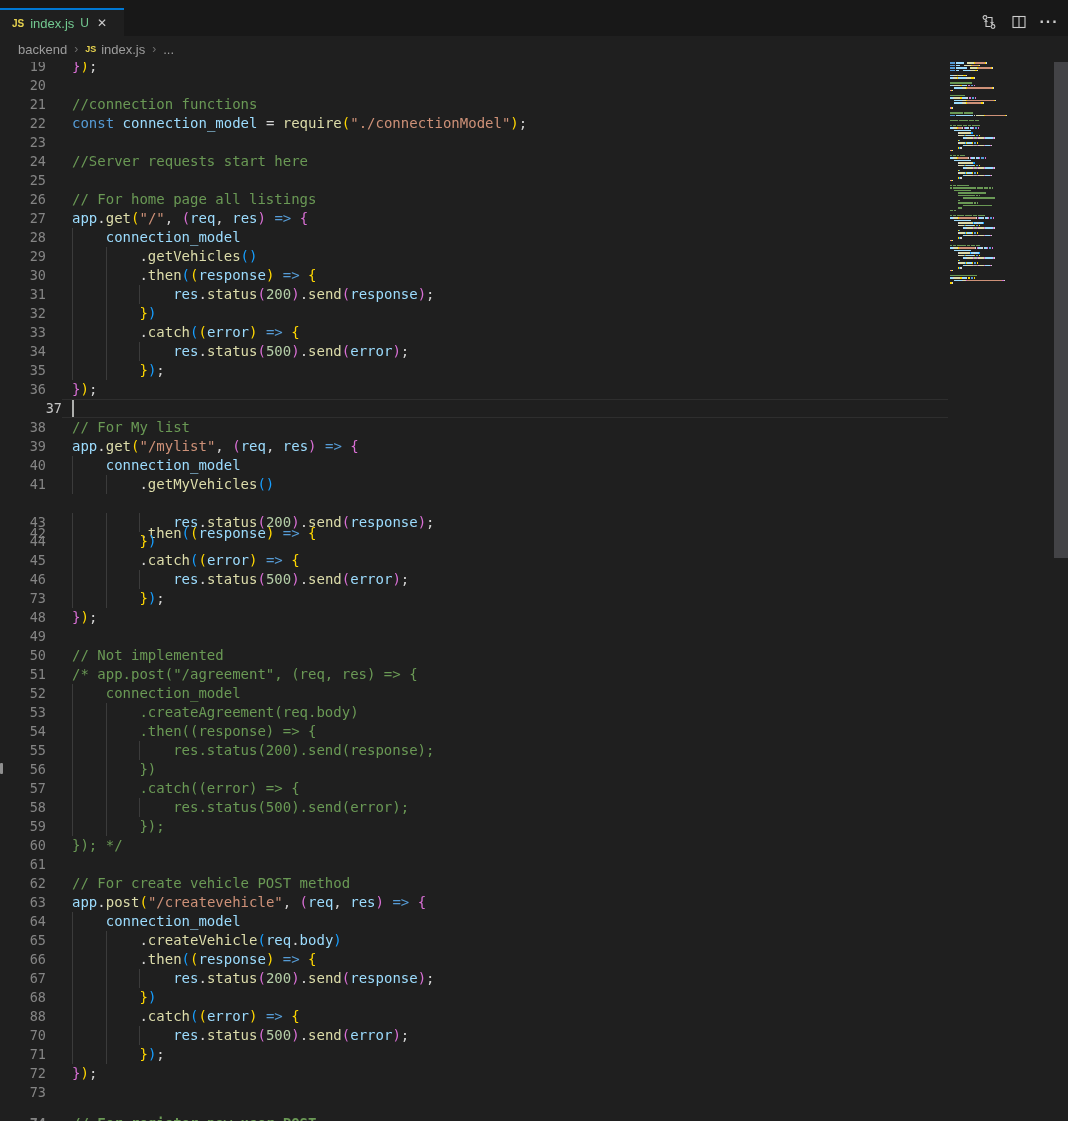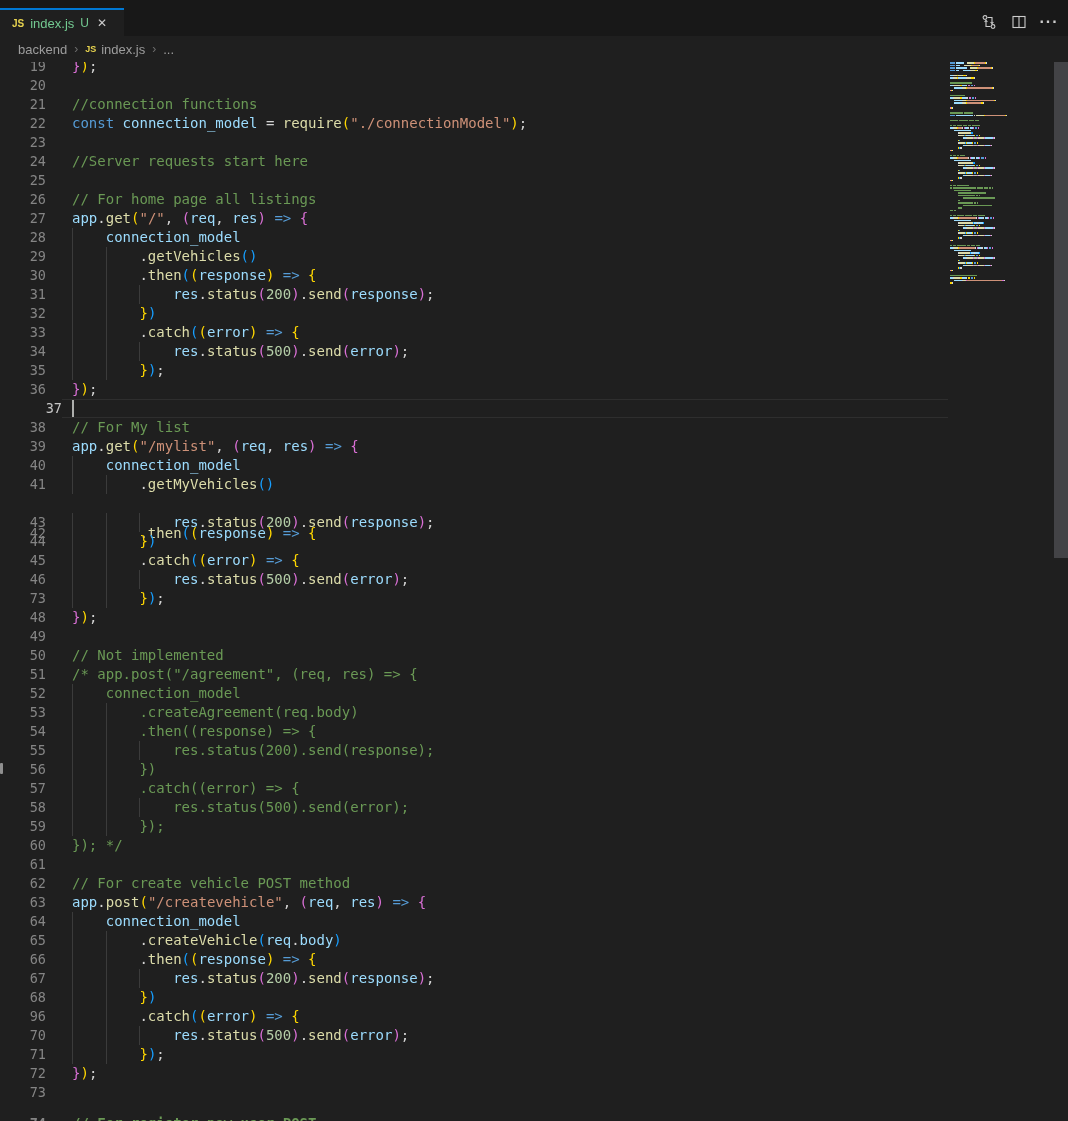--- a/index.html
+++ b/index.html
@@ -309,21 +309,21 @@
       </div>
       <div class="row" style="top: 907px;">
         <div class="ln">67</div>
         <div class="code"><i class="guide" style="left: 0ch;"></i><i class="guide" style="left: 4ch;"></i><i class="guide" style="left: 8ch;"></i><span class="tk-pun">            </span><span class="tk-var">res</span><span class="tk-pun">.</span><span class="tk-fn">status</span><span class="tk-b2">(</span><span class="tk-num">200</span><span class="tk-b2">)</span><span class="tk-pun">.</span><span class="tk-fn">send</span><span class="tk-b2">(</span><span class="tk-var">response</span><span class="tk-b2">)</span><span class="tk-pun">;</span></div>
       </div>
       <div class="row" style="top: 926px;">
         <div class="ln">68</div>
         <div class="code"><i class="guide" style="left: 0ch;"></i><i class="guide" style="left: 4ch;"></i><span class="tk-pun">        </span><span class="tk-b1">}</span><span class="tk-b3">)</span></div>
       </div>
       <div class="row" style="top: 945px;">
-        <div class="ln">96</div>
+        <div class="ln">88</div>
         <div class="code"><i class="guide" style="left: 0ch;"></i><i class="guide" style="left: 4ch;"></i><span class="tk-pun">        .</span><span class="tk-fn">catch</span><span class="tk-b3">(</span><span class="tk-b1">(</span><span class="tk-var">error</span><span class="tk-b1">)</span><span class="tk-pun"> </span><span class="tk-kw">=&gt;</span><span class="tk-pun"> </span><span class="tk-b1">{</span></div>
       </div>
       <div class="row" style="top: 964px;">
         <div class="ln">70</div>
         <div class="code"><i class="guide" style="left: 0ch;"></i><i class="guide" style="left: 4ch;"></i><i class="guide" style="left: 8ch;"></i><span class="tk-pun">            </span><span class="tk-var">res</span><span class="tk-pun">.</span><span class="tk-fn">status</span><span class="tk-b2">(</span><span class="tk-num">500</span><span class="tk-b2">)</span><span class="tk-pun">.</span><span class="tk-fn">send</span><span class="tk-b2">(</span><span class="tk-var">error</span><span class="tk-b2">)</span><span class="tk-pun">;</span></div>
       </div>
       <div class="row" style="top: 983px;">
         <div class="ln">71</div>
         <div class="code"><i class="guide" style="left: 0ch;"></i><i class="guide" style="left: 4ch;"></i><span class="tk-pun">        </span><span class="tk-b1">}</span><span class="tk-b3">)</span><span class="tk-pun">;</span></div>
       </div>

